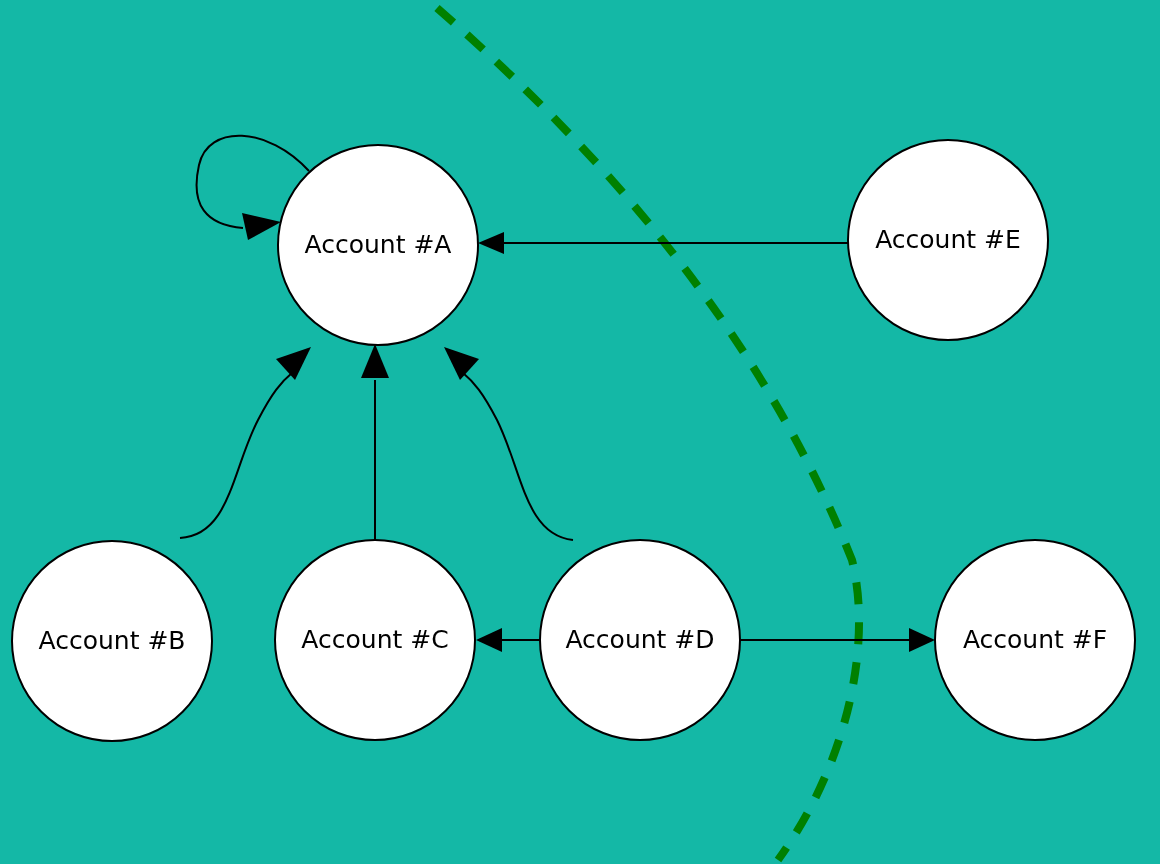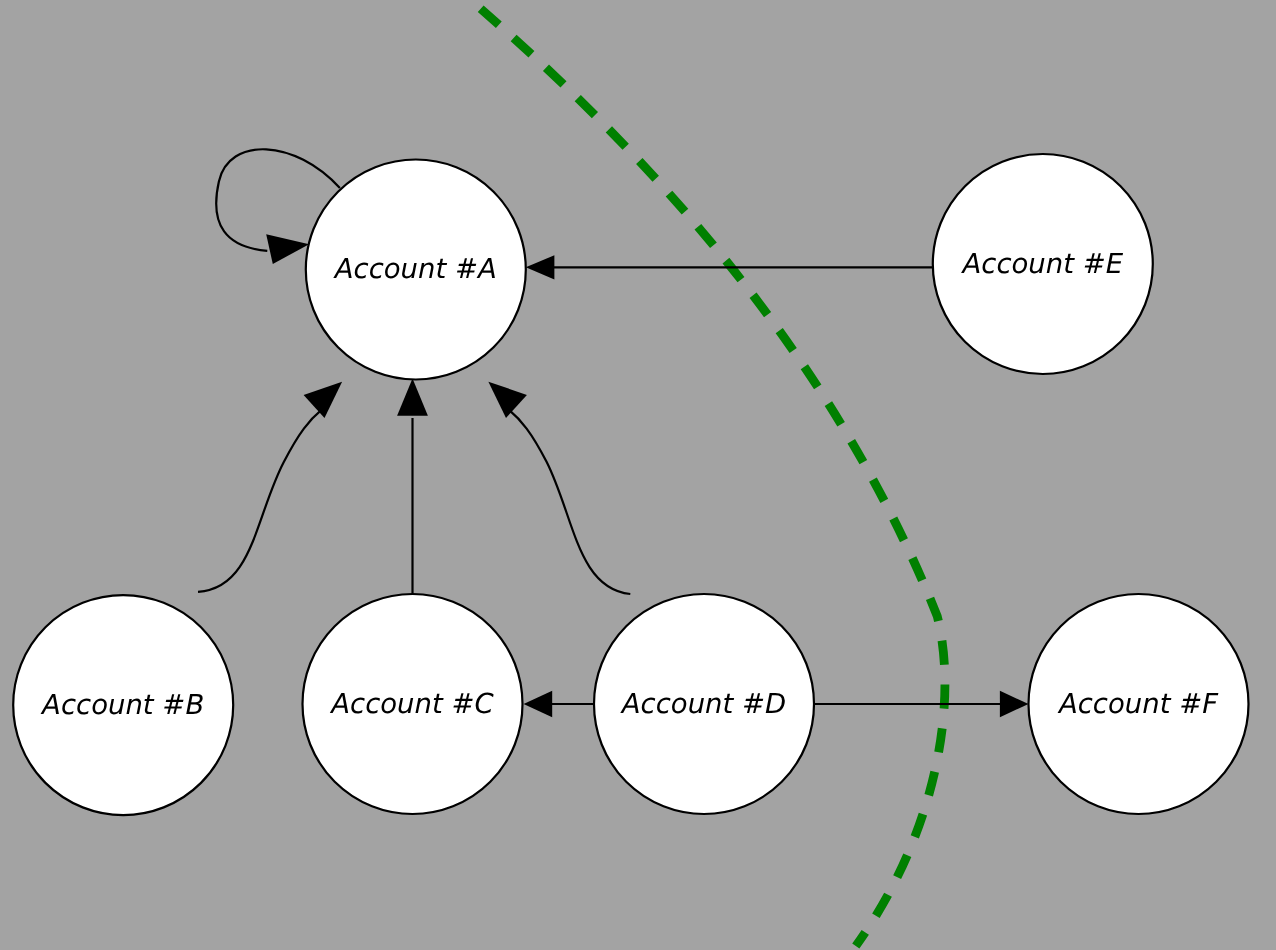--- a/index.html
+++ b/index.html
@@ -10,22 +10,21 @@
   body {
     width: 1160px;
     height: 864px;
     font-family: "DejaVu Sans", sans-serif;
     overflow: hidden;
   }
   #diagram-root {
     position: relative;
     width: 1160px;
     height: 864px;
-    background: #a3a3a3;
-    font-style: italic;
+    background: #14b8a6;
   }
   svg#graph {
     display: block;
     width: 1160px;
     height: 864px;
   }
   .node-circle {
     fill: #ffffff;
     stroke: #000000;
     stroke-width: 2;

